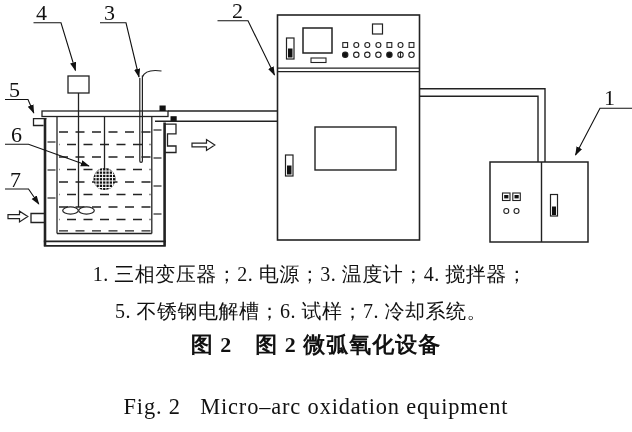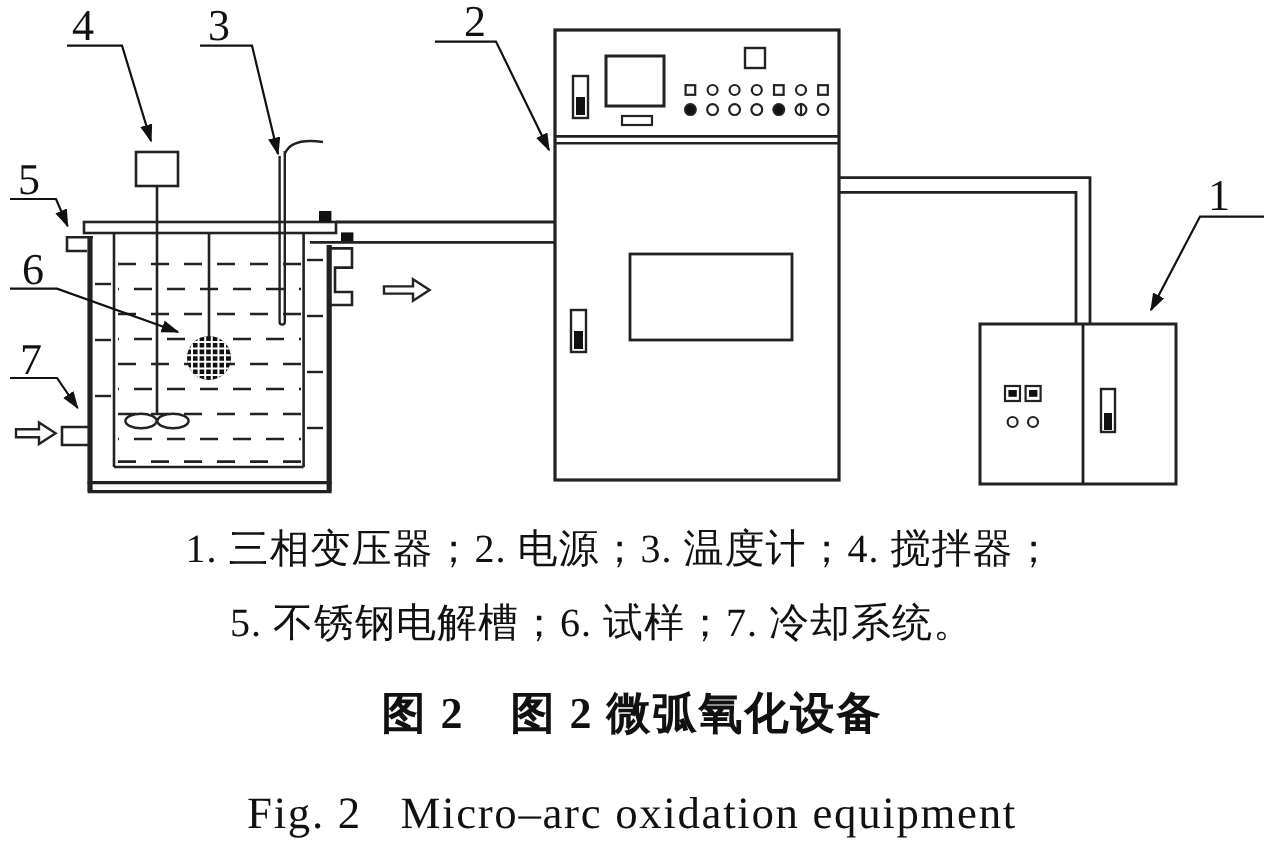--- a/index.html
+++ b/index.html
@@ -2,21 +2,21 @@
 <html><head>
 <meta charset="utf-8">
 <style>
   html,body{margin:0;padding:0;background:#fff;}
   #page{position:relative;width:632px;height:432px;background:#ffffff;overflow:hidden;
         font-family:"Liberation Serif","DejaVu Serif",serif;color:#111;}
   #diagram{position:absolute;left:0;top:0;}
   .txt{position:absolute;left:0;width:632px;text-align:center;white-space:pre;}
   #legend1{top:261px;font-size:20px;letter-spacing:0.5px;padding-right:12px;box-sizing:border-box;}
   #legend2{top:298px;font-size:20px;letter-spacing:0.5px;padding-right:30px;box-sizing:border-box;}
-  #cap-zh{top:342px;font-size:22px;font-weight:bold;letter-spacing:1px;text-align:center;}
+  #cap-zh{top:330px;font-size:22px;font-weight:bold;letter-spacing:1px;text-align:center;}
   #cap-en{top:394px;font-size:22.4px;letter-spacing:0.85px;}
   svg text{font-family:"Liberation Serif","DejaVu Serif",serif;font-size:22px;fill:#111;}
 </style>
 </head>
 <body>
 
 <div id="page">
 
 <svg id="diagram" width="632" height="256" viewBox="0 0 632 256">
   <defs>

